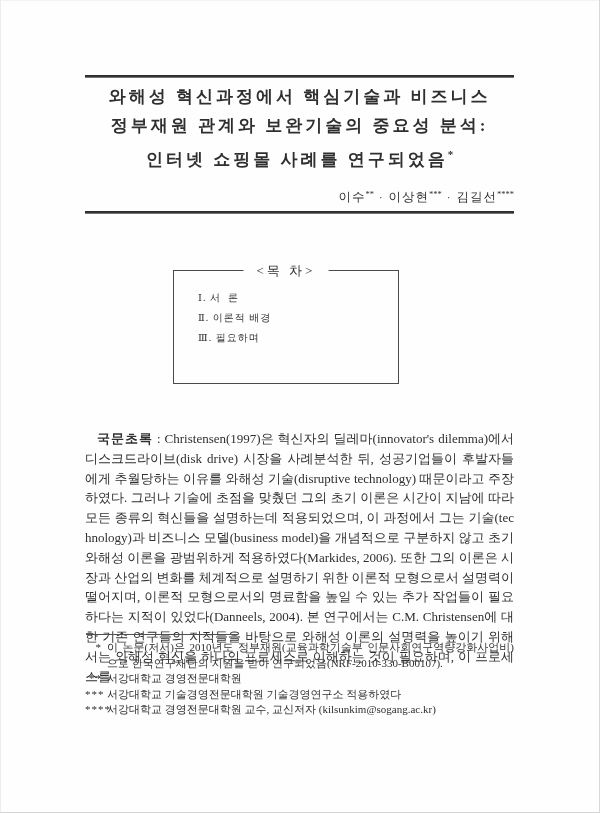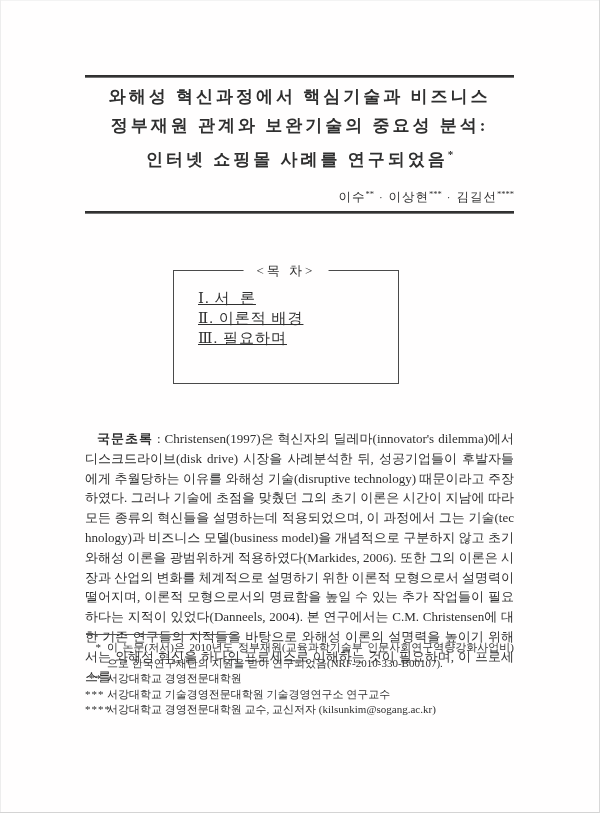--- a/index.html
+++ b/index.html
@@ -27,21 +27,21 @@
                   letter-spacing:1px; white-space:nowrap; }
   .author-mark { font-size:8.5px; vertical-align:4px; letter-spacing:0; }
   .author-sep { padding:0 5px; font-size:11px; }
 
   .toc-box { position:absolute; left:173px; top:270px; width:226px; height:114px;
              border:1.5px solid #4a4a4a; background:transparent; }
   .toc-heading { position:absolute; top:-9px; left:50%; transform:translateX(-50%);
                  background:#fffefe; padding:0 13px; font-size:13px;
                  letter-spacing:3px; white-space:nowrap; }
   .toc-items { padding:17px 0 0 24px; }
-  .toc-item { font-size:15px; line-height:20px; letter-spacing:1px; white-space:pre;text-decoration:underline; }
+  .toc-item { font-size:10px; line-height:20px; letter-spacing:1px; white-space:pre; }
 
   .abstract { top:429px; font-size:13px; line-height:19.8px; text-align:justify;
               text-indent:12px; word-break:break-all; }
   .abstract-label { font-weight:bold; letter-spacing:1px; }
 
   .fn-rule { position:absolute; left:86px; top:634px; width:152px; height:1px;
              background:#4f4f4f; }
   .footnotes { top:640px; }
   .fn-row { display:flex; font-size:11px; line-height:15.6px; }
   .fn-marker { width:17px; flex-shrink:0; text-align:right; margin-right:5px;
@@ -84,21 +84,21 @@
     <div class="fn-row">
       <span class="fn-marker">*</span>
       <span class="fn-text">이 논문(저서)은 2010년도 정부재원(교육과학기술부 인문사회연구역량강화사업비)으로 한국연구재단의 지원을 받아 연구되었음(NRF-2010-330-B00107).</span>
     </div>
     <div class="fn-row">
       <span class="fn-marker">**</span>
       <span class="fn-text">서강대학교 경영전문대학원</span>
     </div>
     <div class="fn-row">
       <span class="fn-marker">***</span>
-      <span class="fn-text">서강대학교 기술경영전문대학원 기술경영연구소 연구교수</span>
+      <span class="fn-text">서강대학교 기술경영전문대학원 기술경영연구소 적용하였다</span>
     </div>
     <div class="fn-row">
       <span class="fn-marker">****</span>
       <span class="fn-text">서강대학교 경영전문대학원 교수, 교신저자 (kilsunkim@sogang.ac.kr)</span>
     </div>
   </div>
 
 </div>
 
 </body></html>

